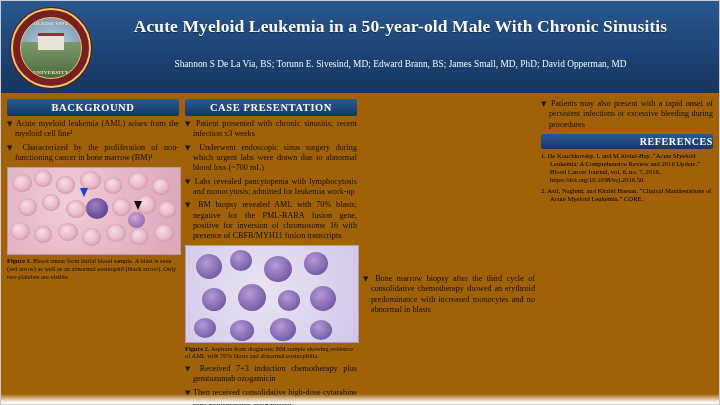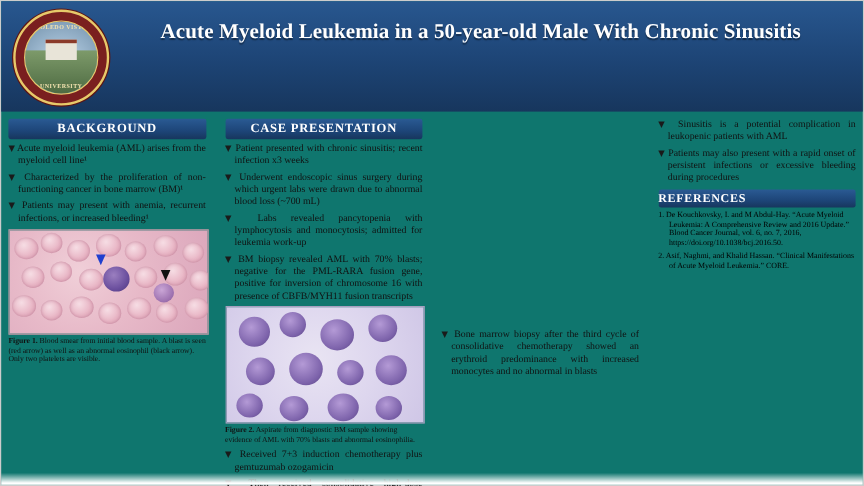--- a/index.html
+++ b/index.html
@@ -10,21 +10,21 @@
     width: 720px;
     height: 405px;
     overflow: hidden;
     font-family: "Liberation Serif", serif;
     background: #ffffff;
   }
   .poster {
     position: relative;
     width: 720px;
     height: 405px;
-    background: #0f766e;
+    background: #a16207;
     box-sizing: border-box;
     border: 1px solid #cccccc;
   }
   
   .header {
     position: relative;
     height: 92px;
     background: linear-gradient(180deg, #28578f 0%, #1d4475 55%, #17365d 100%);
     color: #ffffff;
     overflow: hidden;
@@ -103,21 +103,21 @@
     color: #f2f6fb;
   }
   
   .columns {
     position: absolute;
     top: 94px;
     left: 0;
     right: 0;
     bottom: 0;
     display: flex;
-    gap: 16px;
+    gap: 6px;
     padding: 4px 6px 4px 6px;
     box-sizing: border-box;
   }
   .col {
     position: relative;
     flex: 1 1 0;
     min-width: 0;
   }
   .sec-head {
     background: linear-gradient(180deg, #2a5a93 0%, #1d4578 60%, #17365d 100%);
@@ -199,21 +199,21 @@
   }
   .cell2 {
     position: absolute;
     border-radius: 50%;
     background: radial-gradient(circle at 40% 35%, #b49ad6 0%, #7d63ab 65%, #584383 100%);
   }
   
   .ref-head {
     background: linear-gradient(180deg, #2a5a93 0%, #1d4578 60%, #17365d 100%);
     color: #ffffff;
-    text-align: left;
+    text-align: right;
     font-size: 10px;
     font-weight: bold;
     letter-spacing: 0.6px;
     padding: 2px 0;
     border-radius: 2px;
     margin: 4px 0 3px 0;
   }
   .ref-item {
     font-size: 6.6px;
     line-height: 1.2;
@@ -238,30 +238,30 @@
   <div class="header">
     <div class="seal">
       <div class="seal-inner">
         <div class="seal-scene"></div>
         <div class="seal-bldg"></div>
         <div class="seal-text-top">TOLEDO VISTA</div>
         <div class="seal-text-bot">UNIVERSITY</div>
       </div>
     </div>
     <div class="title">Acute Myeloid Leukemia in a 50-year-old Male With Chronic Sinusitis</div>
+    <div class="authors">Shannon S De La Via, BS; Torunn E. Sivesind, MD; Edward Brann, BS; James Small, MD, PhD; David Opperman, MD</div>
   </div>
 
   <div class="columns">
 
     <div class="col">
       <div class="sec-head">BACKGROUND</div>
       <div class="body-text">
         <p class="bullet justify"><span class="wd">▼</span> <span>Acute myeloid leukemia (AML) arises from the myeloid cell line¹</span></p>
         <p class="bullet justify"><span class="wd">▼</span> <span>Characterized by the proliferation of non-functioning cancer in bone marrow (BM)¹</span></p>
-        <p class="bullet justify"><span class="wd">▼</span> <span>Patients may present with anemia, recurrent infections, or increased bleeding¹</span></p>
       </div>
 
       <div class="fig1-wrap">
         <div class="fig1">
           <div class="rbc" style="left:4px; top:6px; width:20px; height:18px;"></div>
           <div class="rbc" style="left:26px; top:2px; width:18px; height:17px;"></div>
           <div class="rbc" style="left:48px; top:8px; width:19px; height:18px;"></div>
           <div class="rbc" style="left:72px; top:3px; width:21px; height:19px;"></div>
           <div class="rbc" style="left:96px; top:9px; width:18px; height:17px;"></div>
           <div class="rbc" style="left:120px; top:4px; width:20px; height:18px;"></div>
@@ -330,21 +330,20 @@
 
     <div class="col">
       <div style="height:17px;"></div>
       <div class="body-text" style="margin-top:158px;">
         <p class="bullet justify"><span class="wd">▼</span> <span>Bone marrow biopsy after the third cycle of consolidative chemotherapy showed an erythroid predominance with increased monocytes and no abnormal in blasts</span></p>
       </div>
     </div>
 
     <div class="col">
       <div class="body-text">
-        <p class="bullet justify"><span class="wd">▼</span> <span>Sinusitis is a potential complication in leukopenic patients with AML</span></p>
         <p class="bullet justify"><span class="wd">▼</span> <span>Patients may also present with a rapid onset of persistent infections or excessive bleeding during procedures</span></p>
       </div>
       <div class="ref-head">REFERENCES</div>
       <div>
         <div class="ref-item">1.  De Kouchkovsky, I. and M Abdul-Hay. “Acute Myeloid Leukemia: A Comprehensive Review and 2016 Update.” Blood Cancer Journal, vol. 6, no. 7, 2016, https://doi.org/10.1038/bcj.2016.50.</div>
         <div class="ref-item">2.  Asif, Naghmi, and Khalid Hassan. “Clinical Manifestations of Acute Myeloid Leukemia.” CORE.</div>
       </div>
     </div>
 
   </div>

